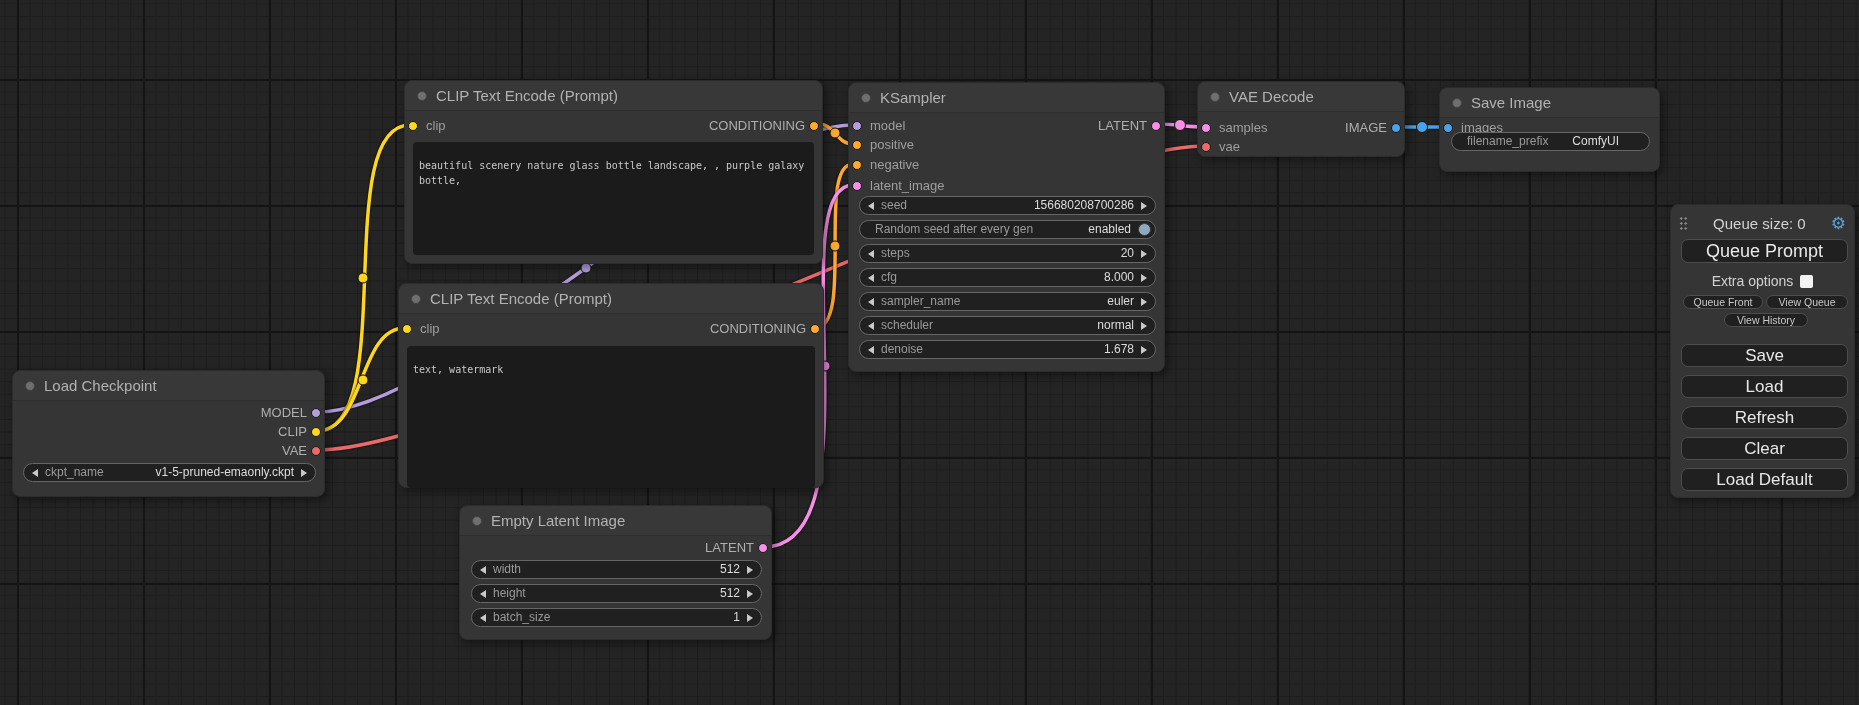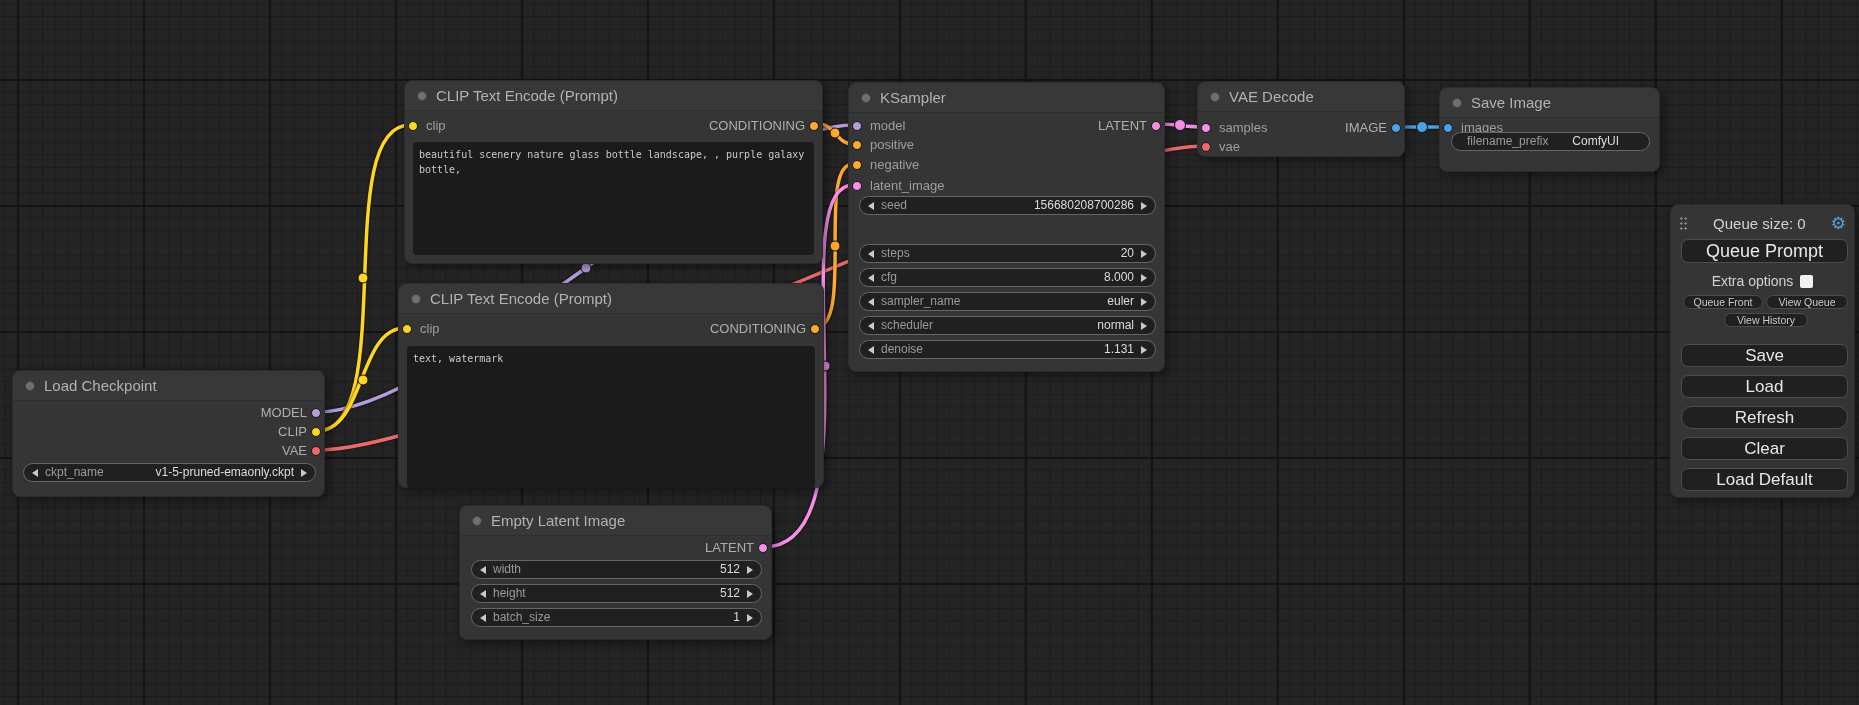--- a/index.html
+++ b/index.html
@@ -61,21 +61,21 @@
   .arr.right { margin-right:8px; border-top:4px solid transparent; border-bottom:4px solid transparent; border-left:6px solid #c9c9c9; }
   .wlabel { color:#9a9a9a; margin-left:7px; white-space:nowrap; }
   .wlabel.noarr { margin-left:15px; }
   .wvalue { color:#dcdcdc; margin-left:auto; margin-right:7px; white-space:nowrap; }
   .toggle-dot { width:13px; height:13px; border-radius:50%; margin-right:4px; border:1px solid #3a3a3a; flex:0 0 auto; }
   .prompt-box {
     position:absolute; left:8px; right:8px;
     background:#1b1b1b; border-radius:4px;
     font-family:"DejaVu Sans Mono", monospace;
     font-size:10px; line-height:15px; color:#c9c9c9;
-    padding:5px 6px; white-space:pre-wrap; word-break:break-word;
+    padding:16px 6px; white-space:pre-wrap; word-break:break-word;
   }
 
   
   #queue-panel {
     position:absolute; left:1670px; top:204px; width:185px; height:294px; z-index:3;
     background:#353535; border:1px solid #2c2c2c; border-radius:8px;
     box-shadow:3px 3px 10px rgba(0,0,0,0.45);
   }
   .qp-header {
     position:absolute; left:8px; right:8px; top:8px; height:20px;
@@ -219,20 +219,25 @@
       <span>LATENT</span>
       <span class="dot" style="background-color: rgb(247, 143, 231);"></span>
     </div>
 
   <div class="widget" style="top:113px;left:10px;width:297px;">
     <span class="arr left"></span>
     <span class="wlabel">seed</span>
     <span class="wvalue">156680208700286</span>
     <span class="arr right"></span>
   </div>
+  <div class="widget" style="top:137px;left:10px;width:297px;">
+    <span class="wlabel noarr">Random seed after every gen</span>
+    <span class="wvalue">enabled</span>
+    <span class="toggle-dot" style="background-color: rgb(142, 168, 191);"></span>
+  </div>
   <div class="widget" style="top:161px;left:10px;width:297px;">
     <span class="arr left"></span>
     <span class="wlabel">steps</span>
     <span class="wvalue">20</span>
     <span class="arr right"></span>
   </div>
   <div class="widget" style="top:185px;left:10px;width:297px;">
     <span class="arr left"></span>
     <span class="wlabel">cfg</span>
     <span class="wvalue">8.000</span>
@@ -246,21 +251,21 @@
   </div>
   <div class="widget" style="top:209px;left:10px;width:297px;">
     <span class="arr left"></span>
     <span class="wlabel">sampler_name</span>
     <span class="wvalue">euler</span>
     <span class="arr right"></span>
   </div>
   <div class="widget" style="top:257px;left:10px;width:297px;">
     <span class="arr left"></span>
     <span class="wlabel">denoise</span>
-    <span class="wvalue">1.131</span>
+    <span class="wvalue">1.678</span>
     <span class="arr right"></span>
   </div>
 </div>
 
 <div class="node" id="node-empty-latent" style="left:459px;top:505px;width:313px;height:135px;">
   <div class="node-title">
       <span class="tdot"></span>
       <span>Empty Latent Image</span>
     </div>
   <div class="slot out" style="top:32px;">

